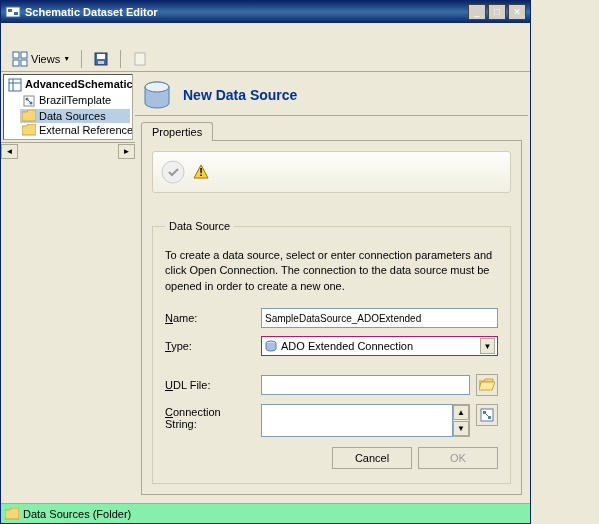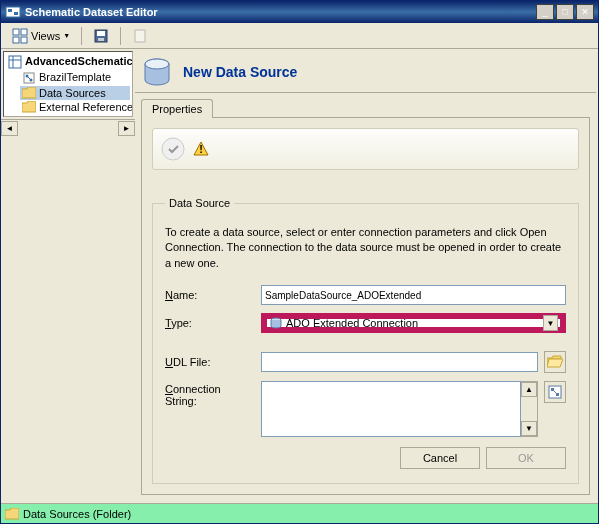--- a/index.html
+++ b/index.html
@@ -1,23 +1,23 @@
 <!DOCTYPE html>
 <html><head>
 <meta charset="utf-8">
 <style>
 * { margin: 0; padding: 0; box-sizing: border-box; font-family: Tahoma, sans-serif; font-size: 11px; }
 body { background: #ece9d8; width: 599px; height: 524px; overflow: hidden; }
-.window { width: 599px; height: 524px; border: 1px solid #0a246a; display: flex; flex-direction: column; }
+.window { width: 531px; height: 524px; border: 1px solid #0a246a; display: flex; flex-direction: column; }
 .titlebar { background: linear-gradient(to bottom, #0a246a, #3a6ea5 50%, #0a246a); color: white; height: 22px; display: flex; align-items: center; padding: 0 4px; }
 .titlebar .icon { width: 16px; height: 16px; margin-right: 4px; }
 .titlebar .title { flex: 1; font-weight: bold; font-size: 11px; }
 .win-btns { display: flex; gap: 2px; }
 .win-btn { width: 18px; height: 16px; background: #d4d0c8; border: 1px solid #404040; display: flex; align-items: center; justify-content: center; font-size: 9px; font-family: Marlett, sans-serif; cursor: default; }
-.toolbar { height: 26px; background: #ece9d8; border-bottom: 1px solid #aca899; display: flex; align-items: center; padding: 0 4px; gap: 2px; }
+.toolbar { height: 26px; background: #ece9d8; border-bottom: 1px solid #aca899; display: flex; align-items: center; padding: 0 4px; gap: 2px; margin-top: 23px; }
 .tb-btn { height: 22px; padding: 0 6px; display: flex; align-items: center; gap: 3px; border: 1px solid transparent; }
 .tb-sep { width: 1px; height: 18px; background: #aca899; margin: 0 2px; }
 .content { flex: 1; display: flex; background: #ece9d8; }
 .tree-pane { width: 130px; background: white; border: 1px inset #aca899; margin: 2px; overflow: auto; }
 .tree-root { padding: 2px; }
 .tree-item { display: flex; padding: 1px 2px; white-space: nowrap; }
 .tree-sub { padding-left: 14px; }
 .tree-root-label { font-weight: bold; }
 .tree-icon { width: 14px; height: 14px; margin-right: 3px; flex-shrink: 0; }
 .selected { background: #b8cfe5; }
@@ -33,21 +33,21 @@
 .status-box { height: 42px; border: 1px solid #d0cdb8; background: linear-gradient(to bottom, #fdfdfb, #f1efe2); display: flex; align-items: center; padding: 0 8px; gap: 8px; border-radius: 3px; }
 .status-icon { width: 24px; height: 24px; }
 .warn-icon { width: 16px; height: 16px; }
 .fieldset { border: 1px solid #d0cdb8; margin-top: 27px; padding: 10px 12px 14px 12px; flex: 1; display: flex; flex-direction: column; }
 .fieldset-legend { padding: 0 4px; color: #000; }
 .help-text { margin: 6px 0 14px 0; line-height: 1.4; }
 .form-row { display: flex; align-items: center; margin-bottom: 8px; gap: 6px; }
 .form-label { width: 90px; }
 .underline:first-letter { text-decoration: underline; }
 .text-input { flex: 1; height: 20px; border: 1px solid #7f9db9; padding: 0 3px; background: white; font-size: 10px; }
-.select-wrap { flex: 1; height: 20px; border: 6px solid #be185d; background: white; display: flex; align-items: center; padding: 0 2px; }
+.select-wrap { flex: 1; height: 20px; border: 1px solid #be185d; background: white; display: flex; align-items: center; padding: 0 2px; }
 .select-wrap .sel-icon { width: 14px; height: 14px; margin-right: 3px; }
 .select-wrap .sel-text { flex: 1; }
 .select-wrap .drop-btn { width: 15px; height: 16px; background: #ece9d8; border: 1px solid #aca899; display: flex; align-items: center; justify-content: center; font-size: 8px; }
 .textarea-row { display: flex; gap: 6px; flex: 1; }
 .textarea-wrap { flex: 1; display: flex; }
 .textarea { flex: 1; border: 1px solid #7f9db9; background: white; resize: none; font-size: 11px; padding: 2px; }
 .ta-scroll { width: 17px; background: #ece9d8; border: 1px solid #aca899; border-left: none; display: flex; flex-direction: column; }
 .ta-scroll .sc-btn { width: 100%; height: 15px; }
 .ta-scroll .track { flex: 1; }
 .icon-btn { width: 22px; height: 22px; border: 1px solid #aca899; background: #ece9d8; display: flex; align-items: center; justify-content: center; }

